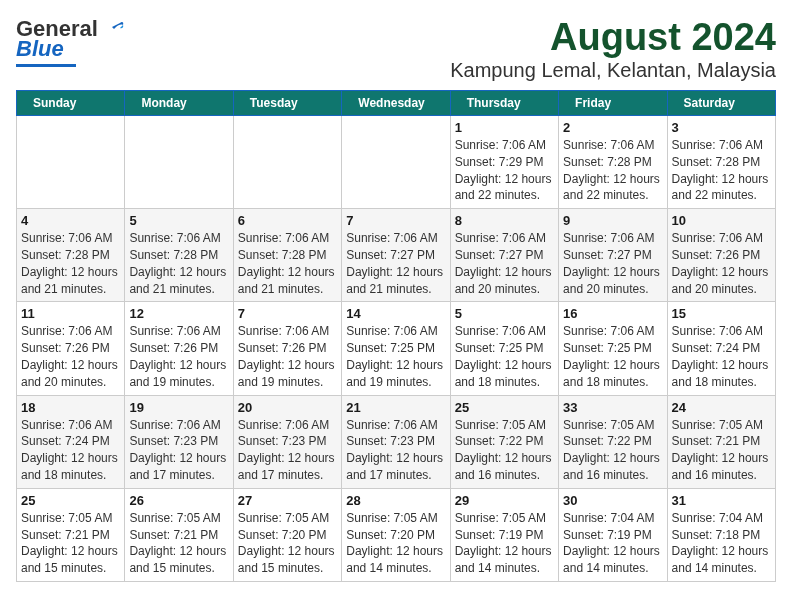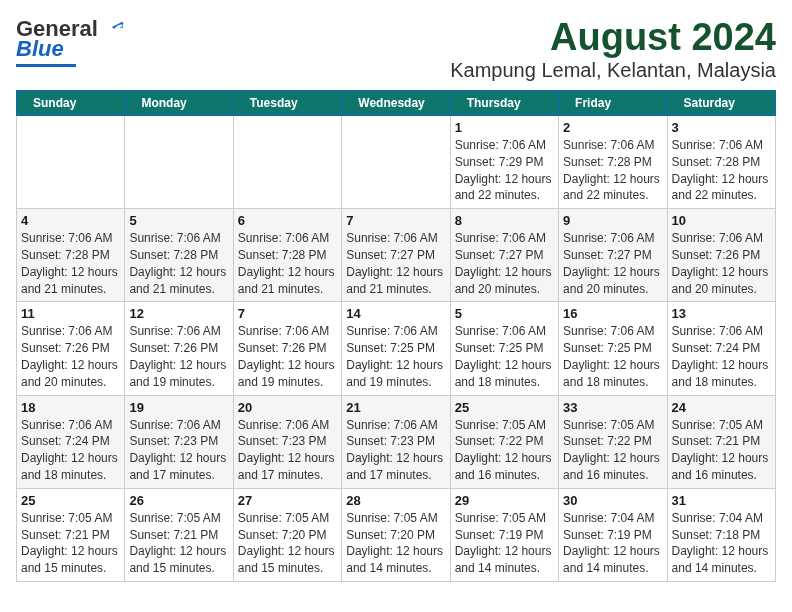--- a/index.html
+++ b/index.html
@@ -230,21 +230,21 @@
 and 18 minutes.</div>
         </td>
         <td>
           <span class="day-num">16</span>
           <div class="day-detail" style="white-space: pre-line;">Sunrise: 7:06 AM
 Sunset: 7:25 PM
 Daylight: 12 hours
 and 18 minutes.</div>
         </td>
         <td>
-          <span class="day-num">13</span>
+          <span class="day-num">15</span>
           <div class="day-detail" style="white-space: pre-line;">Sunrise: 7:06 AM
 Sunset: 7:24 PM
 Daylight: 12 hours
 and 18 minutes.</div>
         </td>
       </tr>
       <tr>
         <td>
           <span class="day-num">18</span>
           <div class="day-detail" style="white-space: pre-line;">Sunrise: 7:06 AM

